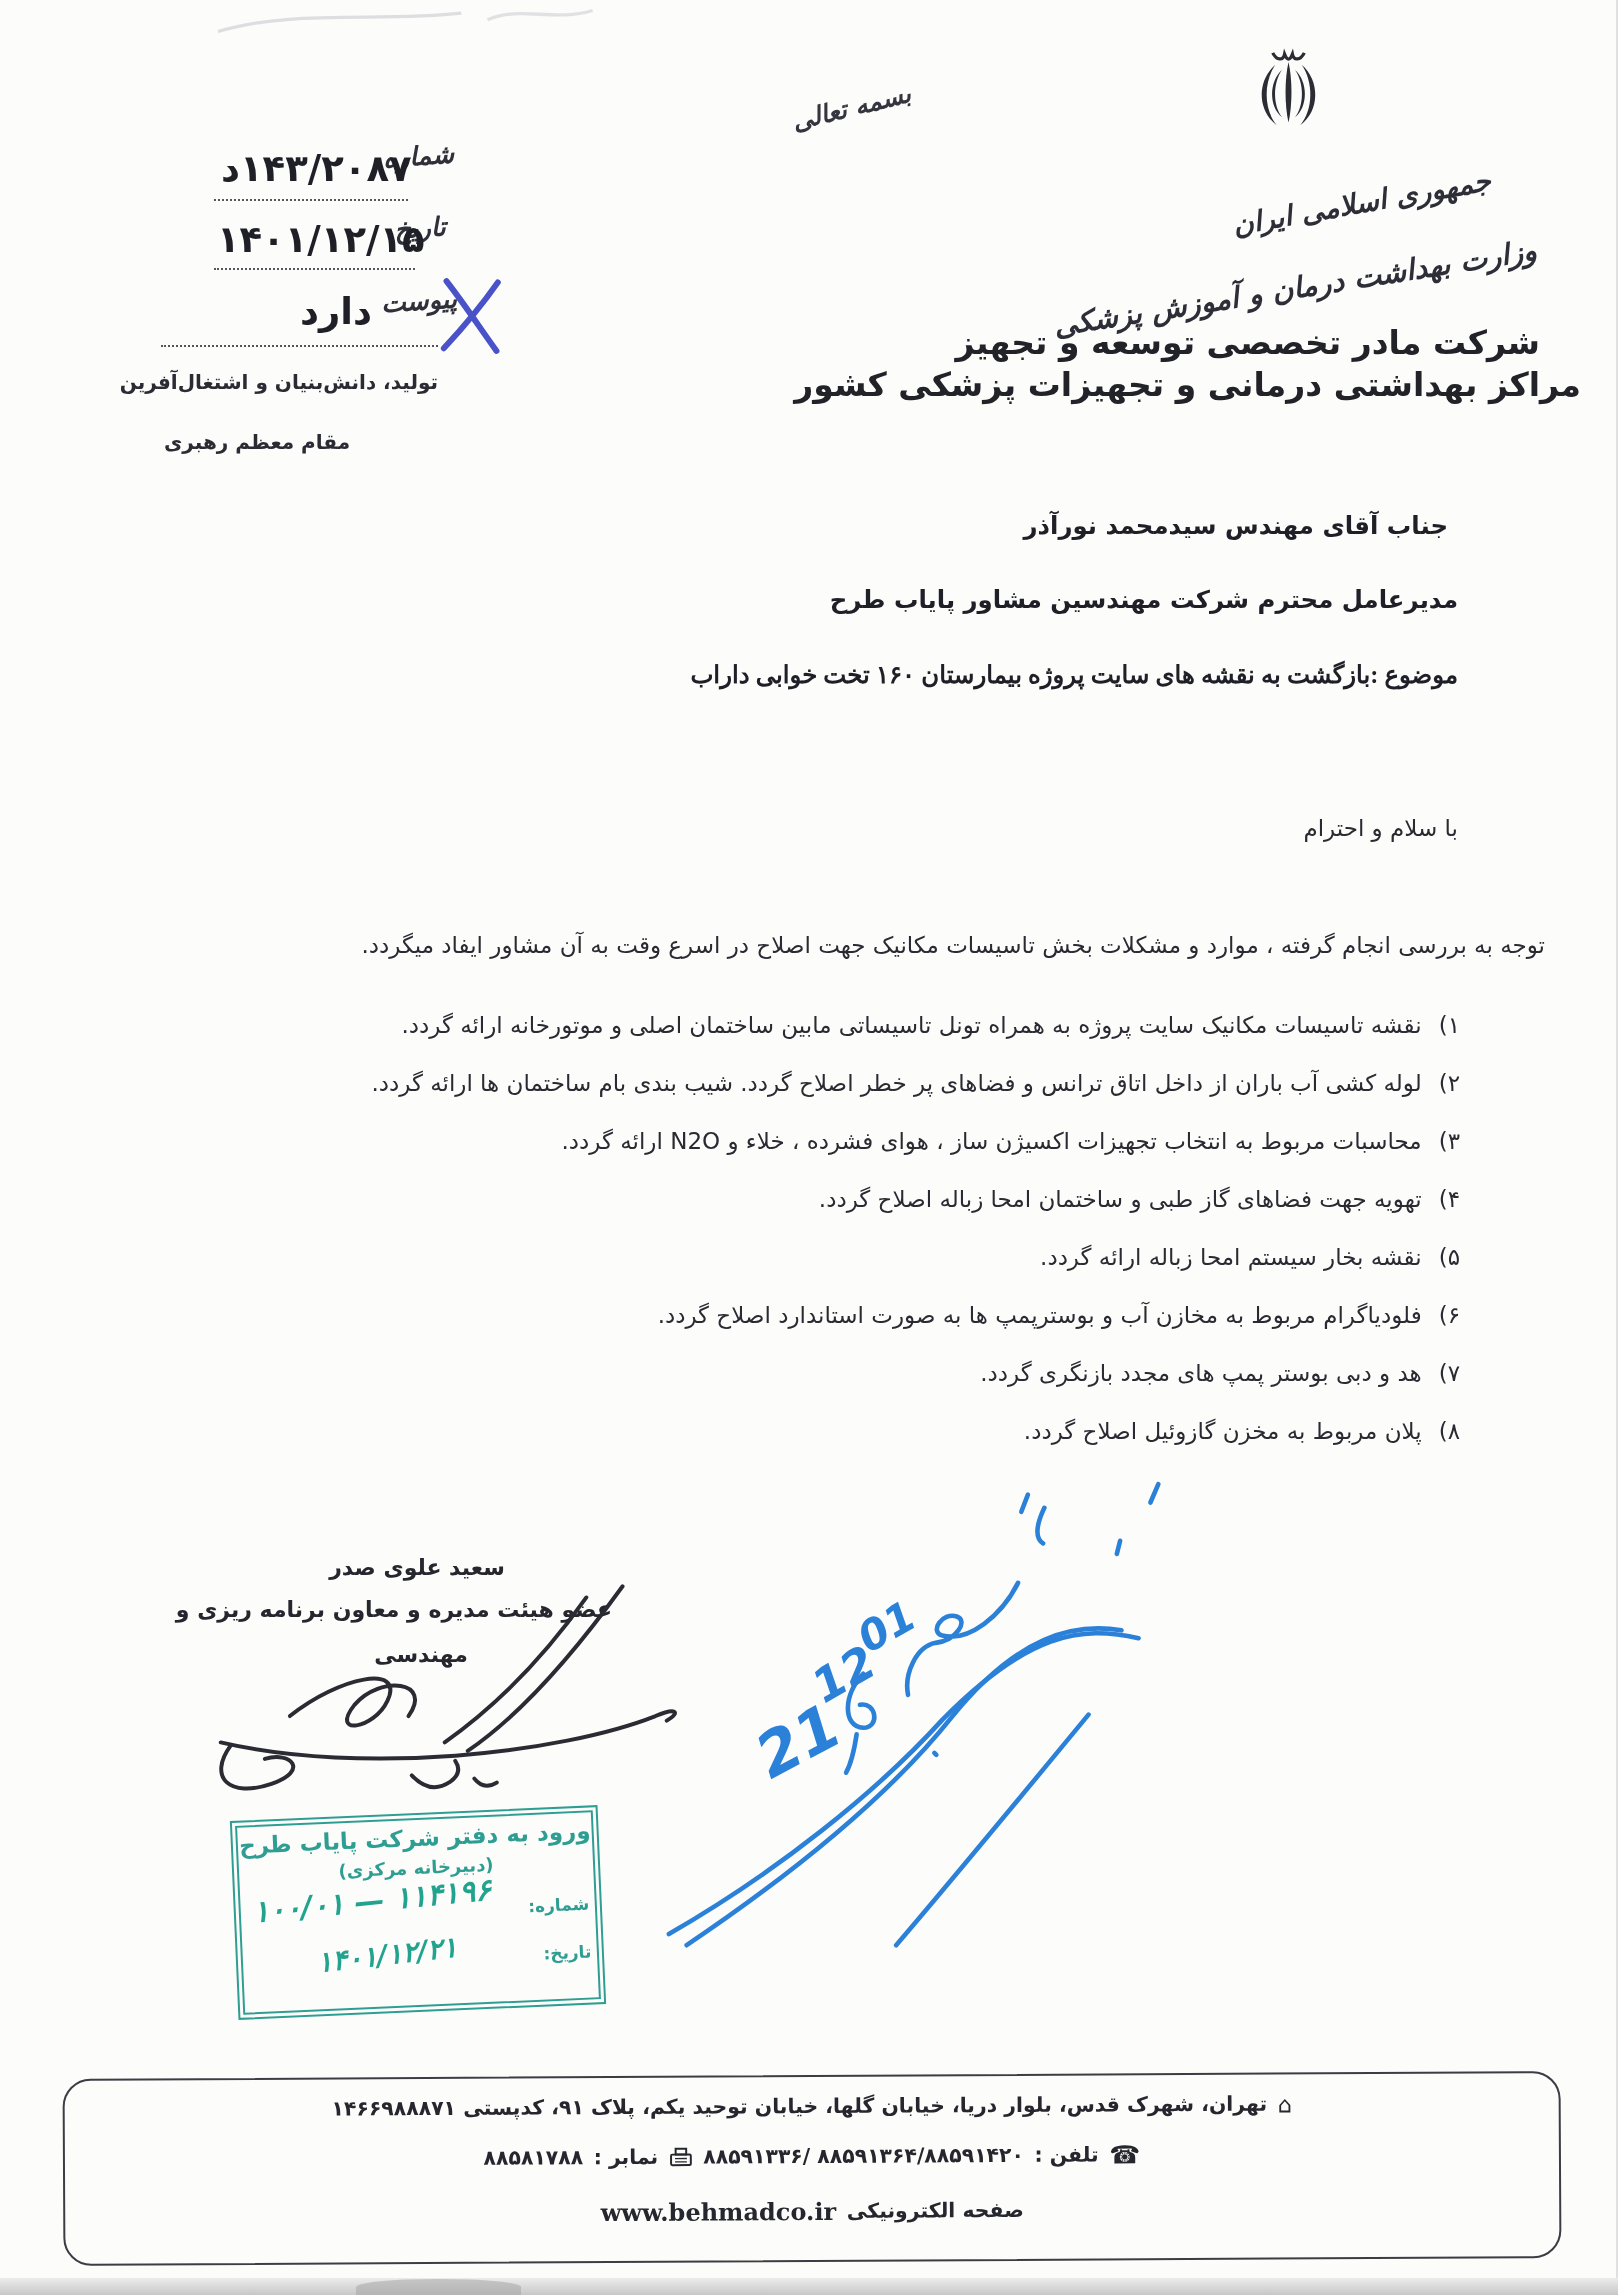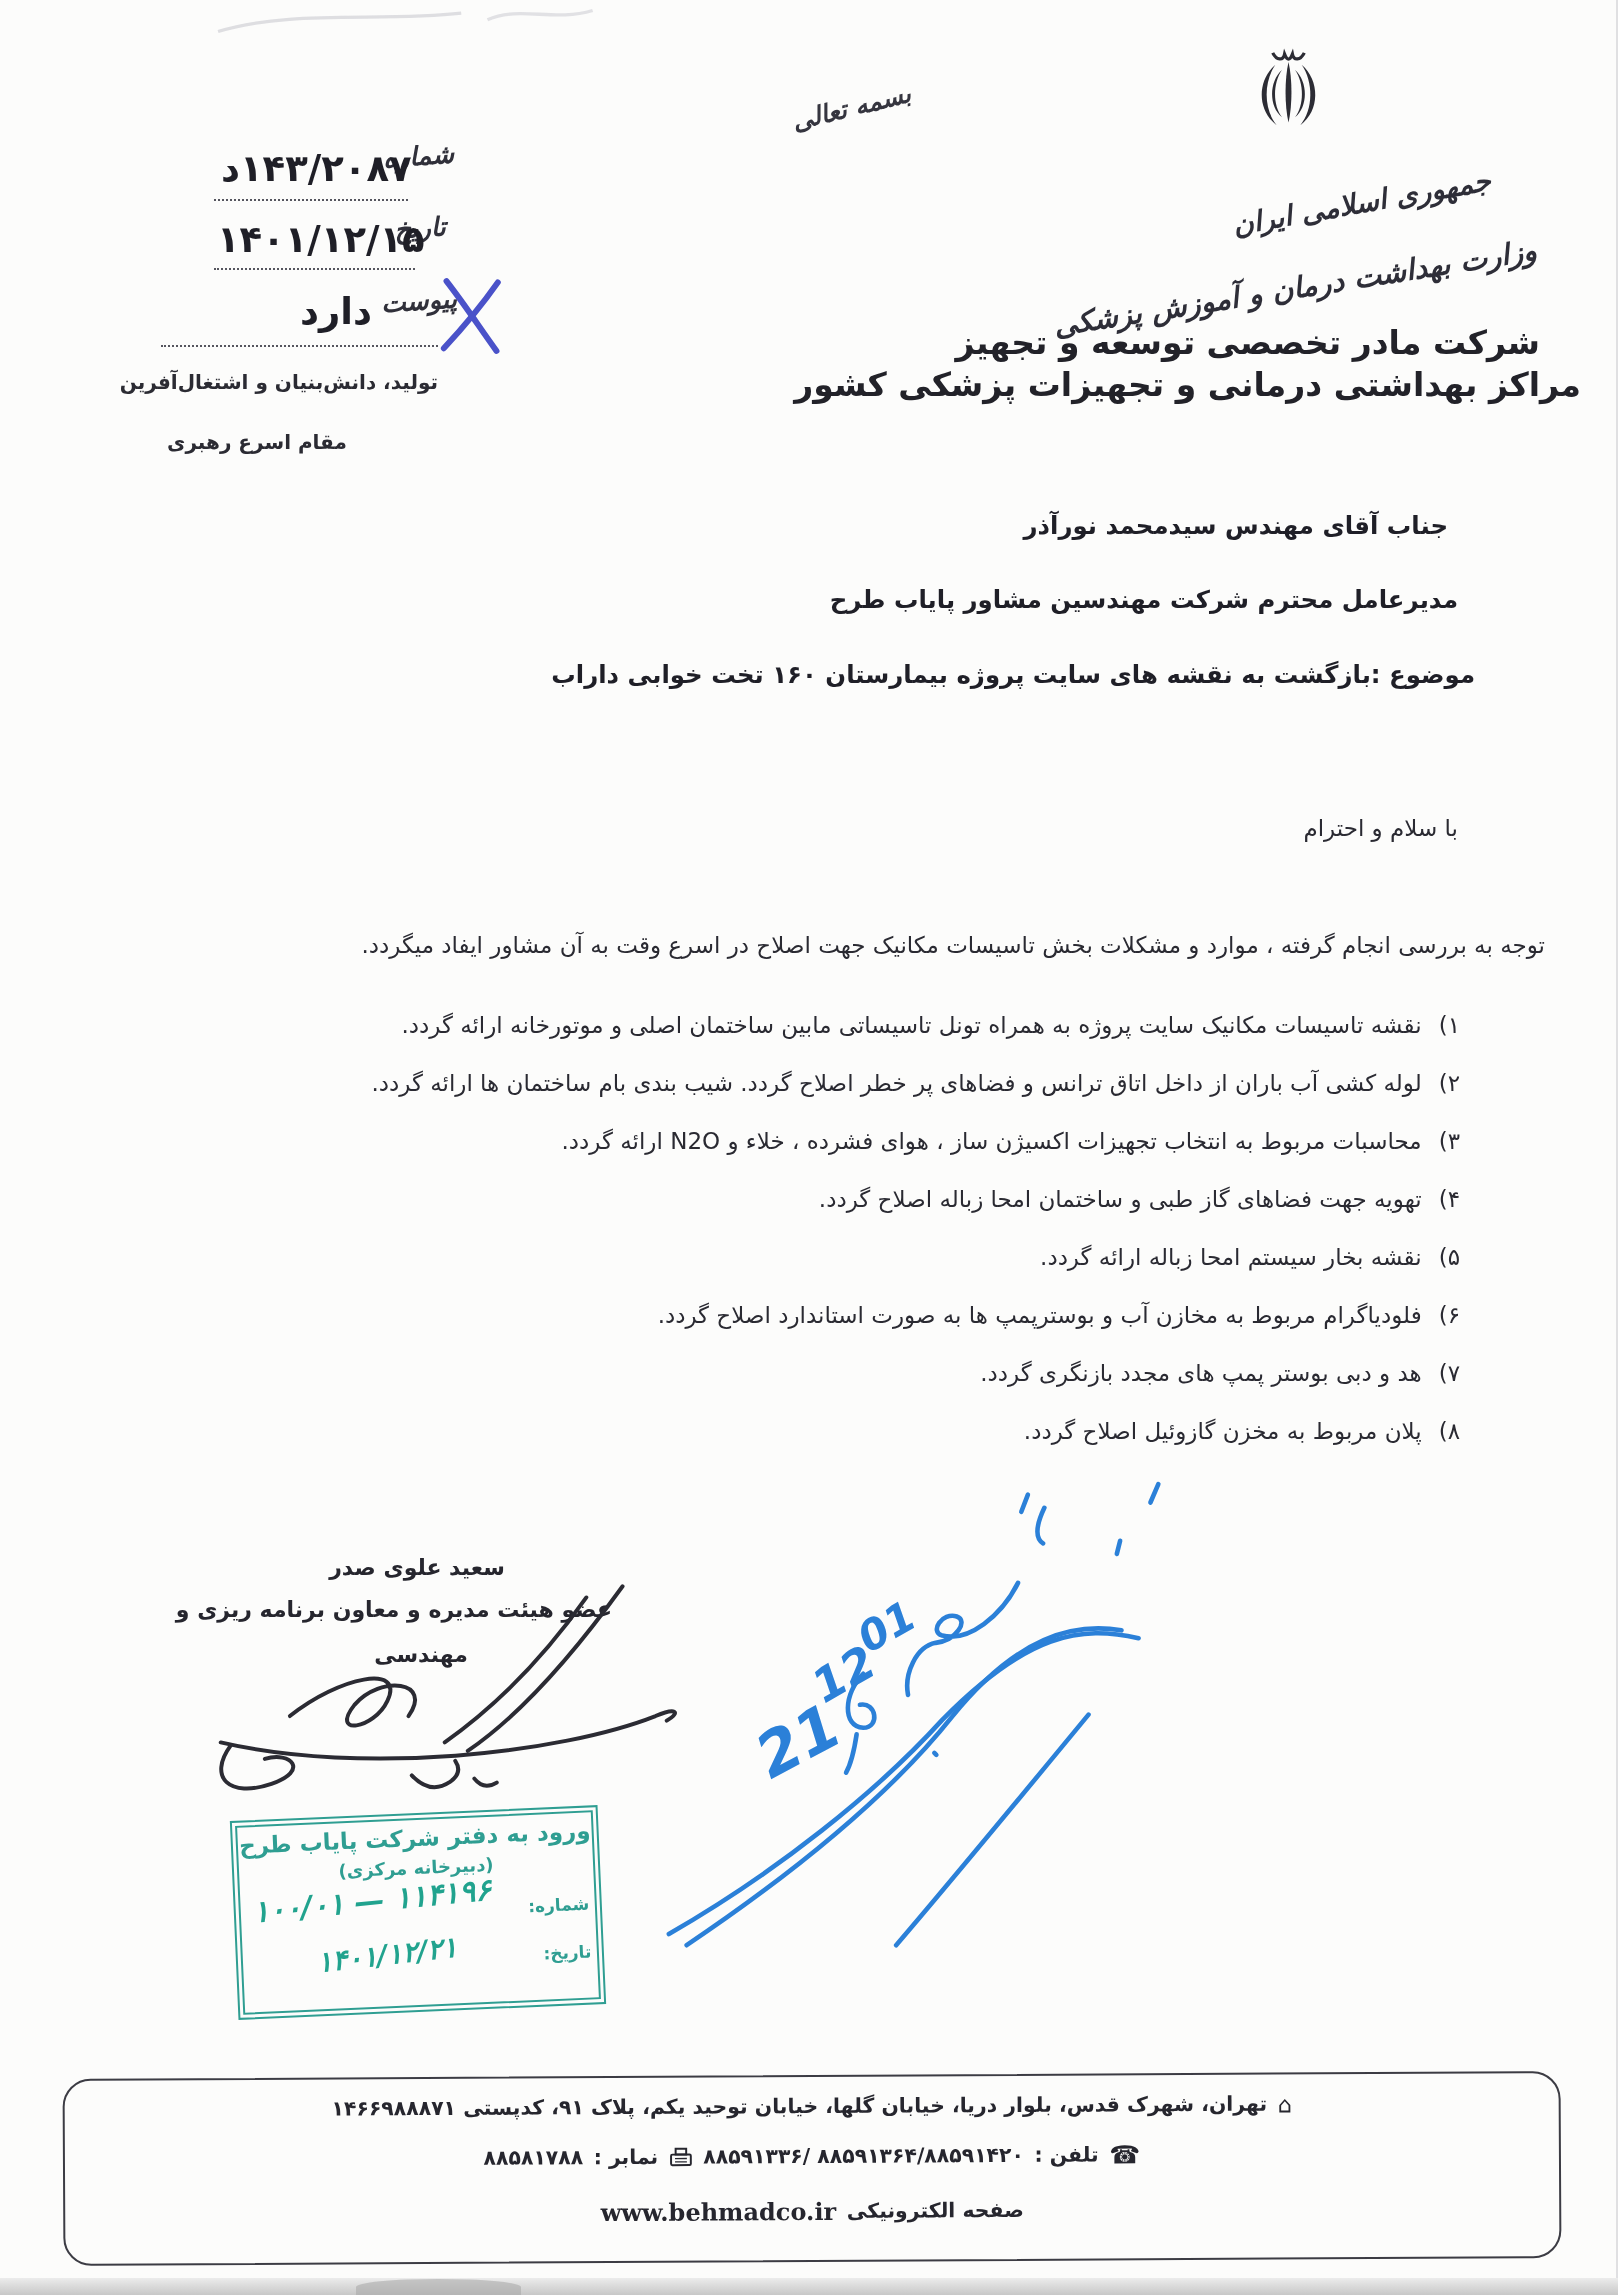--- a/index.html
+++ b/index.html
@@ -90,25 +90,25 @@
   <div class="abs ref-label rtl" style="left:381px; top:285px;">پیوست</div>
   <div class="abs ref-value rtl" style="left:300px; top:289px;">دارد</div>
   <div class="abs dotted" style="left:161px; top:345px; width:277px;"></div>
 
   <svg class="abs" style="left:432px; top:273px;" width="79" height="86" viewBox="0 0 120 130">
     <path d="M22 12 C50 48 72 82 98 118" stroke="#4a52c9" stroke-width="9" stroke-linecap="round" fill="none"></path>
     <path d="M100 14 C72 54 46 84 18 114" stroke="#4a52c9" stroke-width="9" stroke-linecap="round" fill="none"></path>
   </svg>
 
   <div class="abs slogan rtl centered" style="left:168px; top:370px; width:270px;">تولید، دانش‌بنیان و اشتغال‌آفرین</div>
-  <div class="abs slogan rtl centered" style="left:155px; top:430px; width:204px;">مقام اسرع رهبری</div>
+  <div class="abs slogan rtl centered" style="left:155px; top:430px; width:204px;">مقام معظم رهبری</div>
 
   <div class="abs recip rtl" style="right:171px; top:511px;">جناب آقای مهندس سیدمحمد نورآذر</div>
   <div class="abs recip rtl" style="right:161px; top:585px;">مدیرعامل محترم شرکت مهندسین مشاور پایاب طرح</div>
-  <div class="abs recip rtl" style="right:144px; top:660px;">موضوع :بازگشت به نقشه های سایت پروژه بیمارستان ۱۶۰ تخت خوابی داراب</div>
+  <div class="abs recip rtl" style="right:161px; top:660px;font-family:Liberation Serif, serif;">موضوع :بازگشت به نقشه های سایت پروژه بیمارستان ۱۶۰ تخت خوابی داراب</div>
 
   <div class="abs bodytxt rtl" style="right:161px; top:814px;">با سلام و احترام</div>
   <div class="abs bodytxt rtl" style="right:74px; top:931px;margin-left:38px;">توجه به بررسی انجام گرفته ، موارد و مشکلات بخش تاسیسات مکانیک جهت اصلاح در اسرع وقت به آن مشاور ایفاد میگردد.</div>
 
   <div class="abs item-row" style="right:159px; top:1011px;">
     <span class="bodytxt">۱)</span>
     <span class="bodytxt">نقشه تاسیسات مکانیک سایت پروژه به همراه تونل تاسیساتی مابین ساختمان اصلی و موتورخانه ارائه گردد.</span>
   </div>
   <div class="abs item-row" style="right:159px; top:1069px;">
     <span class="bodytxt">۲)</span>

